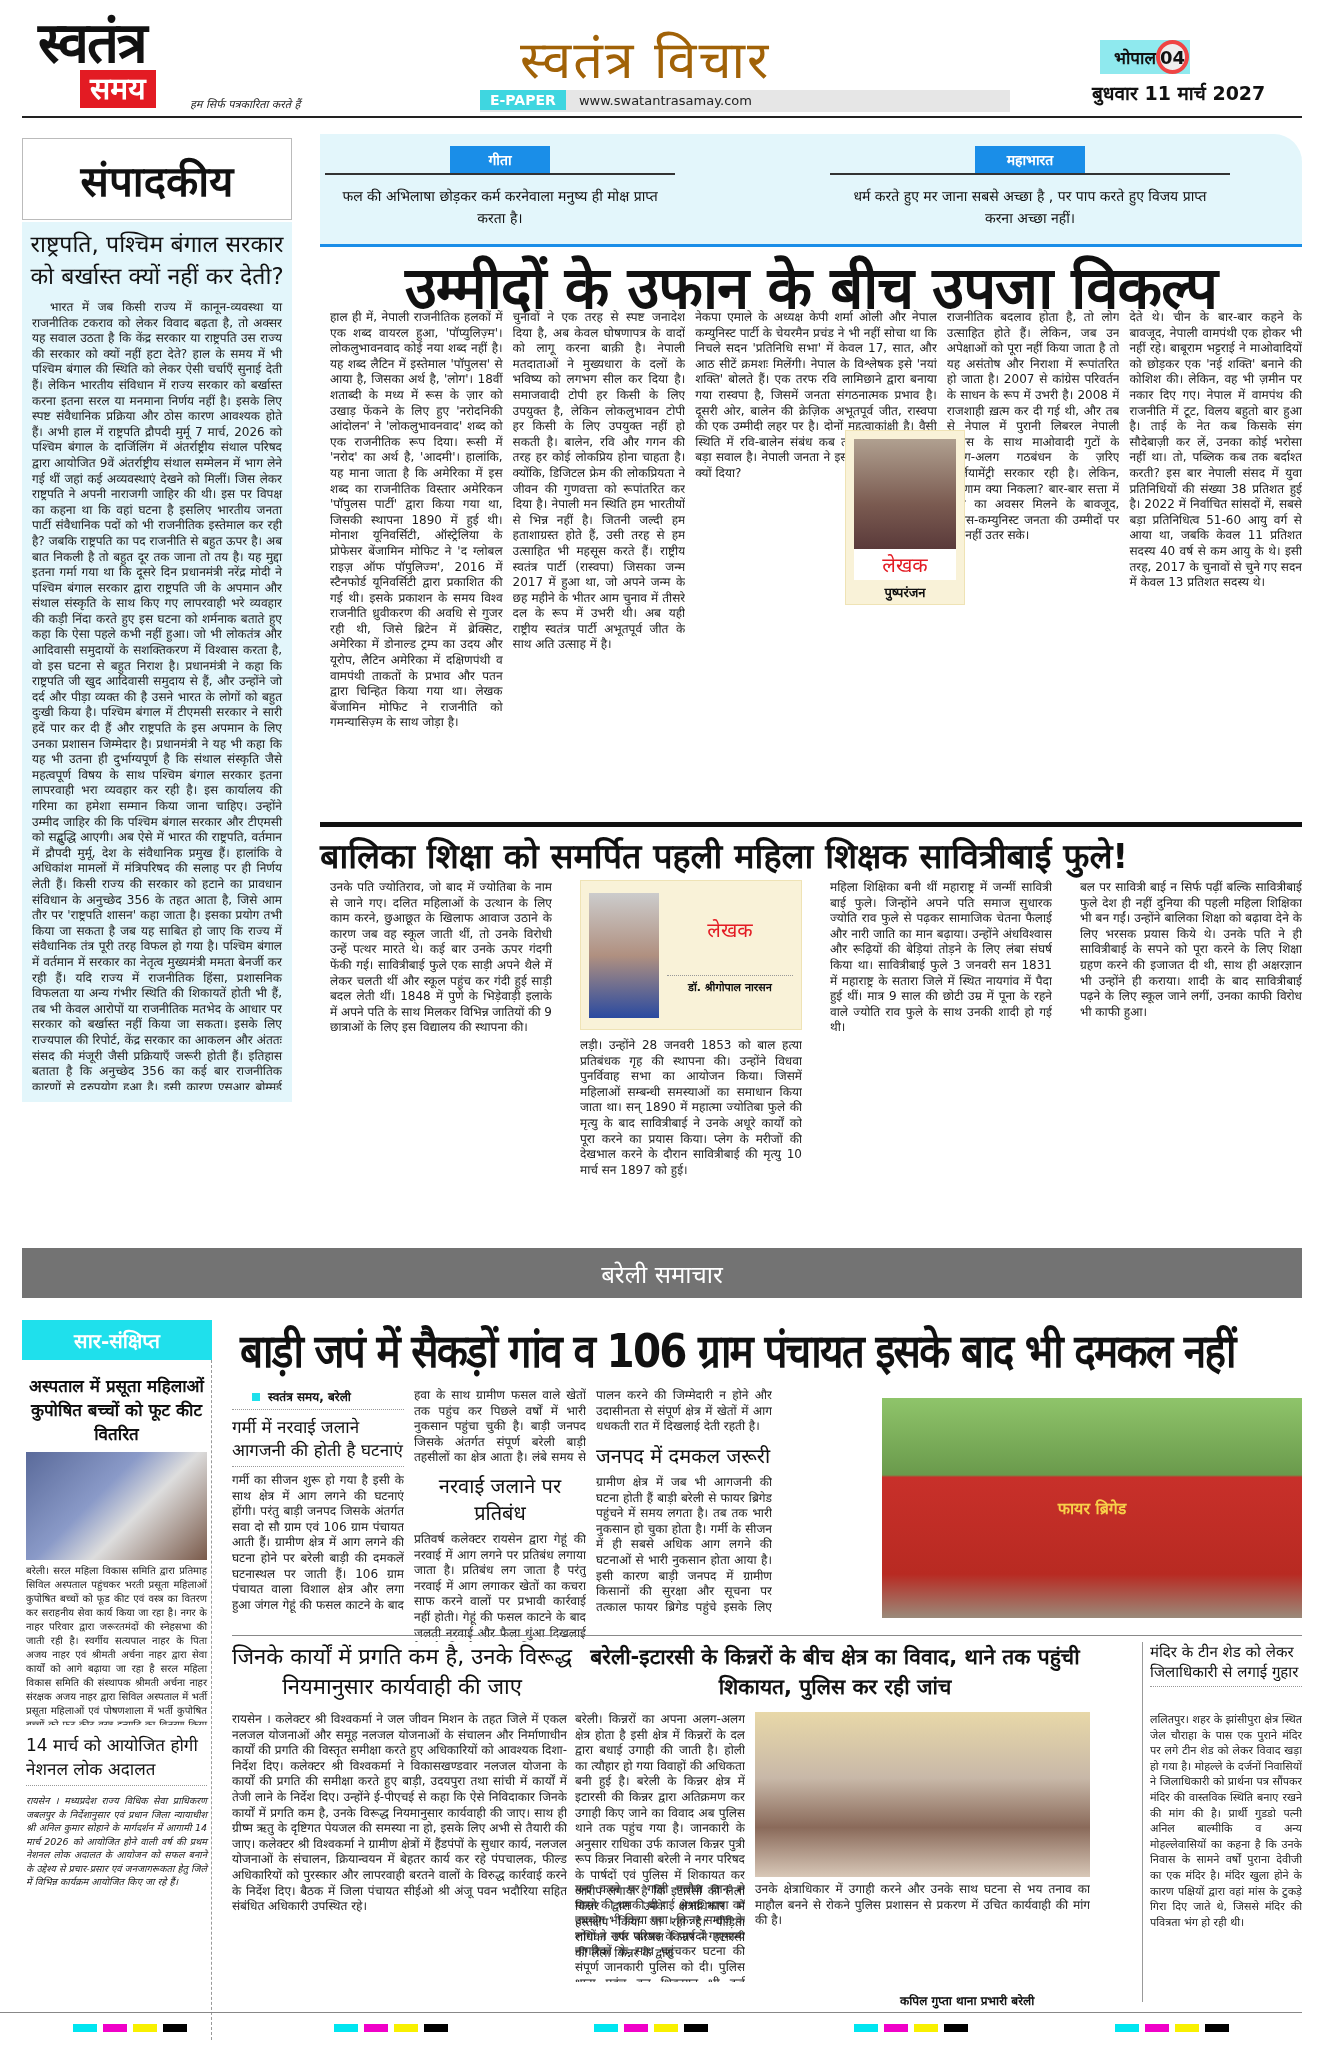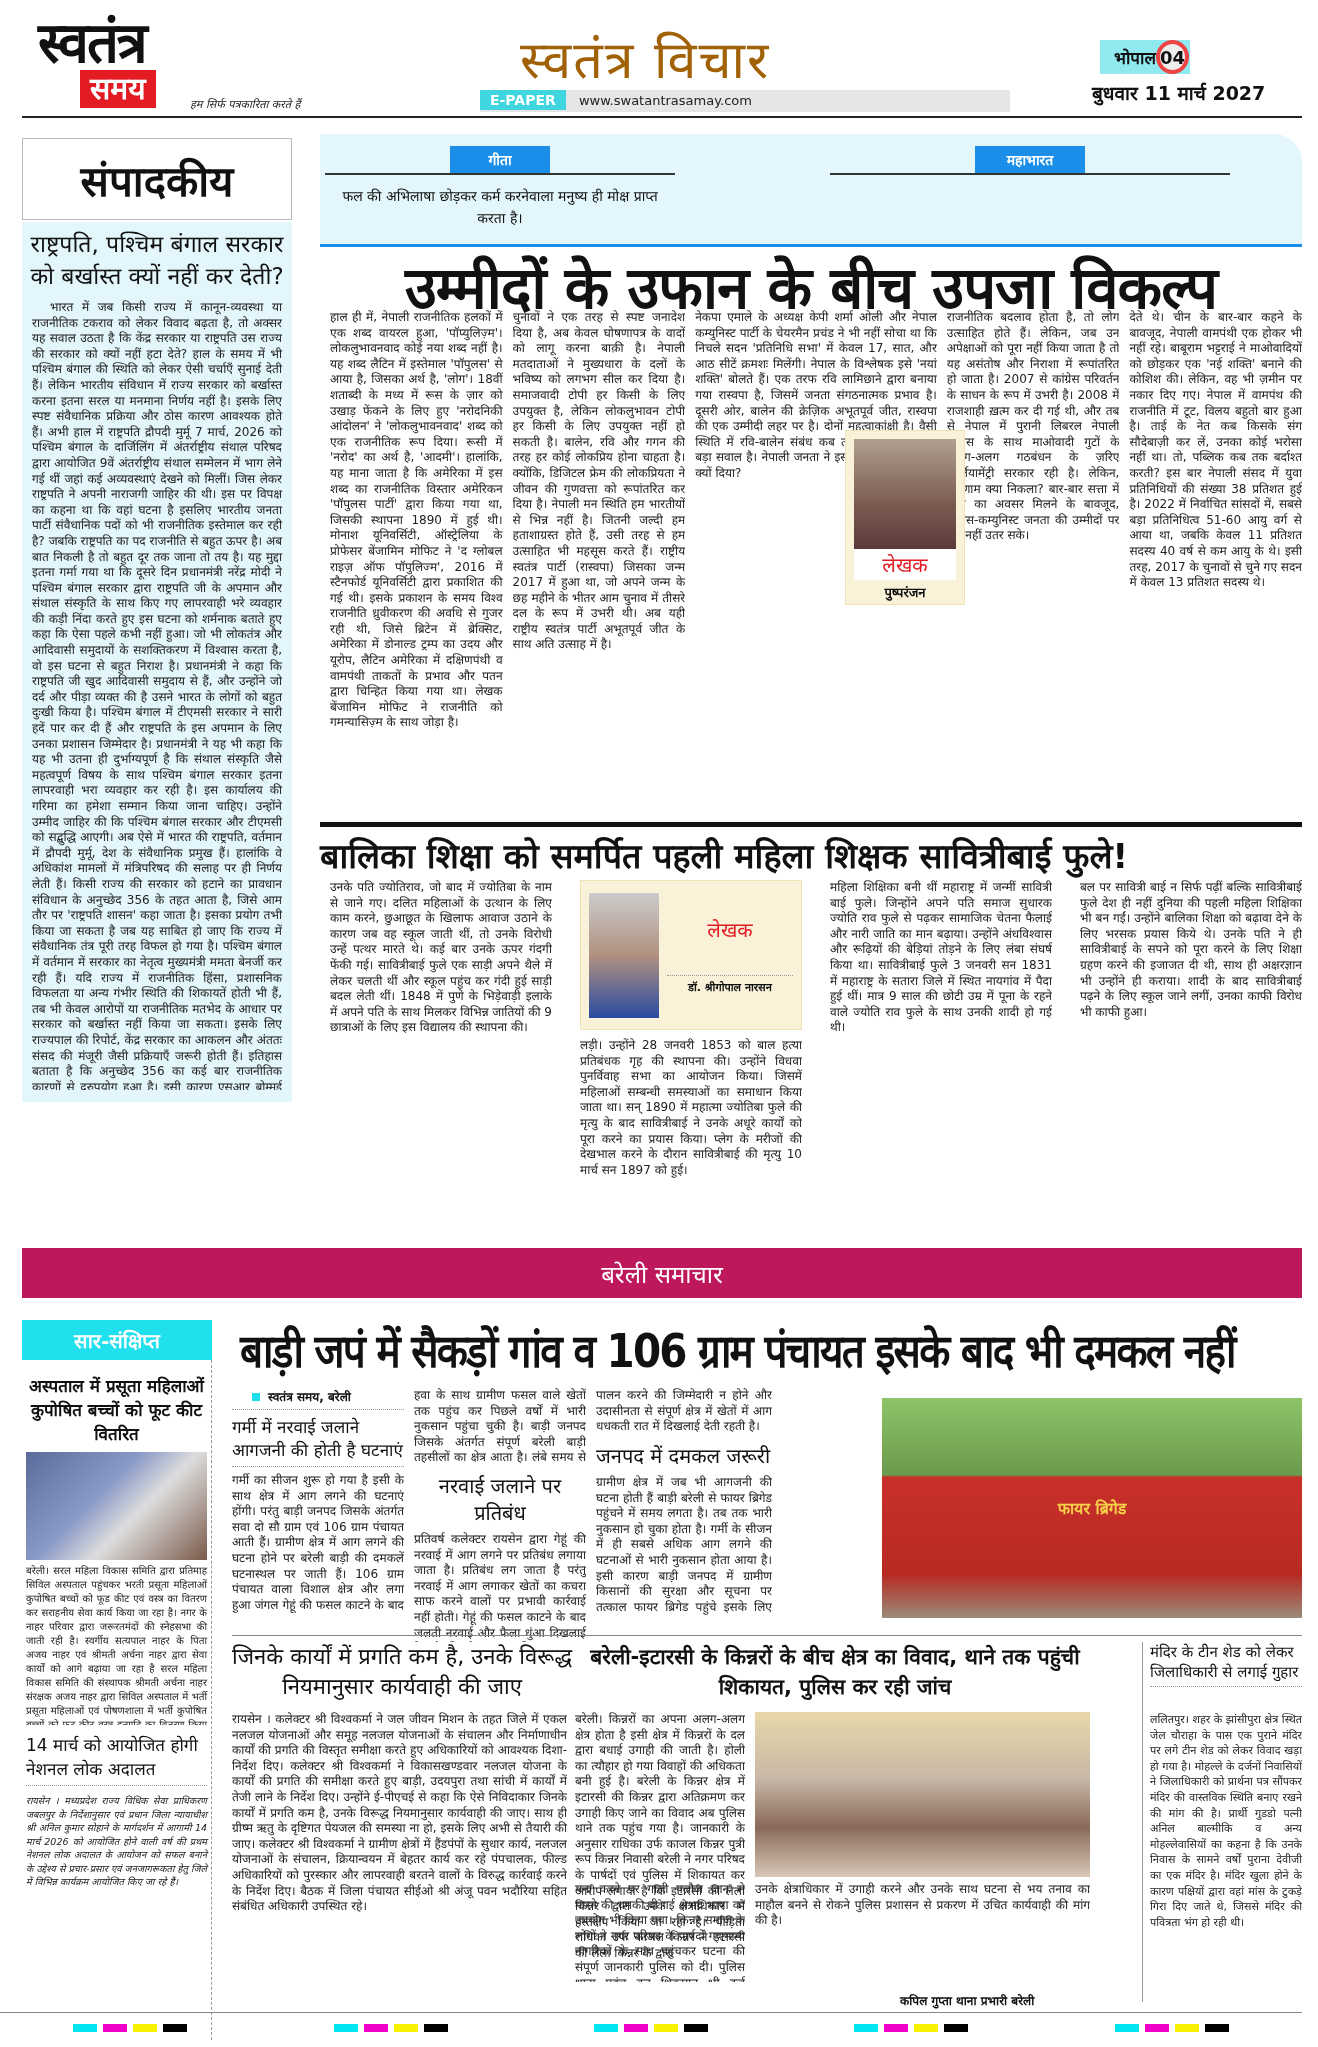--- a/index.html
+++ b/index.html
@@ -30,21 +30,21 @@
 .bluebar{left:320px;top:244px;width:982px;height:3px;background:#1a8ee8}
 .h1{left:320px;top:246px;width:982px;text-align:center;font-size:58px;font-weight:bold;letter-spacing:-1px}
 .cols{display:flex;gap:10px}
 .cols > div{flex:1}
 .author-card{background:#f9f2d8;padding:8px;text-align:center;border:1px solid #efe3b5}
 .photo{background:linear-gradient(180deg,#b0a090,#7a5a50 60%,#5a3a3a);}
 .author-tag{color:#e31b23;font-size:20px;background:#fff;padding:2px 0}
 .author-name{font-size:13px;font-weight:bold;padding:3px 0}
 .thickrule{height:5px;background:#111}
 .h2{font-size:34px;font-weight:bold;text-align:left}
-.section-bar{left:22px;top:1248px;width:1280px;height:50px;background:#be185d;color:#fff;font-size:24px;display:flex;align-items:center;justify-content:center}
+.section-bar{left:22px;top:1248px;width:1280px;height:50px;background:#737373;color:#fff;font-size:24px;display:flex;align-items:center;justify-content:center}
 .sar-tag{left:22px;top:1320px;width:190px;height:40px;background:#1fe0ec;color:#fff;font-size:20px;font-weight:bold;display:flex;align-items:center;justify-content:center}
 .h3{left:240px;top:1318px;width:1070px;font-size:46px;font-weight:bold;letter-spacing:-2px;white-space:nowrap;transform:scaleX(.88);transform-origin:left}
 .sub-h{font-size:22px;line-height:28px;border-bottom:1px dotted #999;padding-bottom:4px;margin-bottom:6px}
 .dateline{font-weight:bold}
 .cmyk{display:flex;gap:6px}
 .cmyk span{width:24px;height:8px;display:inline-block}
 .img-fire{background:linear-gradient(180deg,#8fc46a 0%,#6a9a4c 35%,#c8302a 36%,#b82a22 80%,#9a8a7a 100%)}
 .img-hosp{background:linear-gradient(135deg,#5a6a9a,#8a9ac8 40%,#ddd 60%,#7a5a4a)}
 .img-crowd{background:linear-gradient(180deg,#e8d8a8,#c8b8a8 40%,#8a6a5a 70%,#d8c8b8)}
 .vline{position:absolute;width:1px;background:#999}
@@ -77,20 +77,21 @@
 
 <div class="abs quote-wrap">
   <div class="quote" style="left:5px">
     <div class="quote-tag">गीता</div>
     <div class="quote-line"></div>
     <div class="quote-text">फल की अभिलाषा छोड़कर कर्म करनेवाला मनुष्य ही मोक्ष प्राप्त करता है।</div>
   </div>
   <div class="quote" style="left:510px;width:400px">
     <div class="quote-tag" style="width:110px">महाभारत</div>
     <div class="quote-line"></div>
+    <div class="quote-text">धर्म करते हुए मर जाना सबसे अच्छा है , पर पाप करते हुए विजय प्राप्त करना अच्छा नहीं।</div>
   </div>
 </div>
 <div class="abs bluebar"></div>
 
 <div class="abs h1">उम्मीदों के उफान के बीच उपजा विकल्प</div>
 <div class="abs cols" style="left:330px;top:310px;width:972px;height:500px">
   <div class="body-txt">हाल ही में, नेपाली राजनीतिक हलकों में एक शब्द वायरल हुआ, 'पॉप्युलिज़्म'। लोकलुभावनवाद कोई नया शब्द नहीं है। यह शब्द लैटिन में इस्तेमाल 'पॉपुलस' से आया है, जिसका अर्थ है, 'लोग'। 18वीं शताब्दी के मध्य में रूस के ज़ार को उखाड़ फेंकने के लिए हुए 'नरोदनिकी आंदोलन' ने 'लोकलुभावनवाद' शब्द को एक राजनीतिक रूप दिया। रूसी में 'नरोद' का अर्थ है, 'आदमी'। हालांकि, यह माना जाता है कि अमेरिका में इस शब्द का राजनीतिक विस्तार अमेरिकन 'पॉपुलस पार्टी' द्वारा किया गया था, जिसकी स्थापना 1890 में हुई थी। मोनाश यूनिवर्सिटी, ऑस्ट्रेलिया के प्रोफेसर बेंजामिन मोफिट ने 'द ग्लोबल राइज़ ऑफ पॉपुलिज्म', 2016 में स्टैनफोर्ड यूनिवर्सिटी द्वारा प्रकाशित की गई थी। इसके प्रकाशन के समय विश्व राजनीति ध्रुवीकरण की अवधि से गुजर रही थी, जिसे ब्रिटेन में ब्रेक्सिट, अमेरिका में डोनाल्ड ट्रम्प का उदय और यूरोप, लैटिन अमेरिका में दक्षिणपंथी व वामपंथी ताकतों के प्रभाव और पतन द्वारा चिन्हित किया गया था। लेखक बेंजामिन मोफिट ने राजनीति को गमन्यासिज़्म के साथ जोड़ा है।</div>
   <div class="body-txt">चुनावों ने एक तरह से स्पष्ट जनादेश दिया है, अब केवल घोषणापत्र के वादों को लागू करना बाक़ी है। नेपाली मतदाताओं ने मुख्यधारा के दलों के भविष्य को लगभग सील कर दिया है। समाजवादी टोपी हर किसी के लिए उपयुक्त है, लेकिन लोकलुभावन टोपी हर किसी के लिए उपयुक्त नहीं हो सकती है। बालेन, रवि और गगन की तरह हर कोई लोकप्रिय होना चाहता है। क्योंकि, डिजिटल फ्रेम की लोकप्रियता ने जीवन की गुणवत्ता को रूपांतरित कर दिया है। नेपाली मन स्थिति हम भारतीयों से भिन्न नहीं है। जितनी जल्दी हम हताशाग्रस्त होते हैं, उसी तरह से हम उत्साहित भी महसूस करते हैं। राष्ट्रीय स्वतंत्र पार्टी (रास्वपा) जिसका जन्म 2017 में हुआ था, जो अपने जन्म के छह महीने के भीतर आम चुनाव में तीसरे दल के रूप में उभरी थी। अब यही राष्ट्रीय स्वतंत्र पार्टी अभूतपूर्व जीत के साथ अति उत्साह में है।</div>
   <div style="display:flex;flex-direction:column;flex:1.4">
     <div style="display:flex;gap:6px;height:500px">

